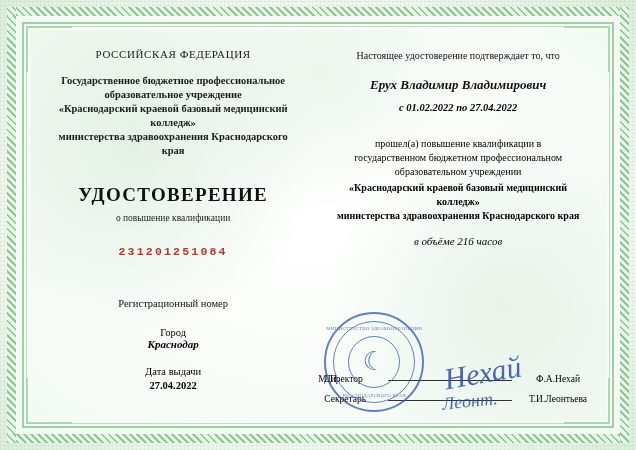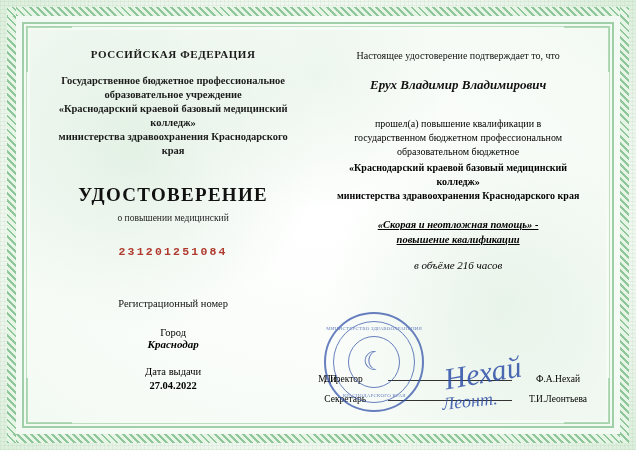--- a/index.html
+++ b/index.html
@@ -79,21 +79,21 @@
     padding: 14px 14px 10px 18px;
     text-align: center;
   }
   .col-right {
     width: 51%;
     padding: 14px 16px 10px 14px;
     text-align: center;
   }
   .l-title {
     font-size: 11px;
-    font-weight: bold;
+    font-weight: normal;
     letter-spacing: 0.6px;
     color: #1b1b1b;
     margin-top: 4px;
   }
   .l-org {
     font-size: 10.5px;
     font-weight: bold;
     color: #1b1b1b;
     line-height: 14px;
     margin-top: 14px;
@@ -322,54 +322,51 @@
       <div class="l-title">РОССИЙСКАЯ ФЕДЕРАЦИЯ</div>
 
       <div class="l-org">
         <div>Государственное бюджетное профессиональное</div>
         <div>образовательное учреждение</div>
         <div>«Краснодарский краевой базовый медицинский колледж»</div>
         <div>министерства здравоохранения Краснодарского края</div>
       </div>
 
       <div class="l-udost">УДОСТОВЕРЕНИЕ</div>
-      <div class="l-udost-sub">о повышении медицинский</div>
+      <div class="l-udost-sub">о повышение квалификации</div>
 
       <div class="l-number">231201251084</div>
 
       <div class="l-reg">Регистрационный номер</div>
 
       <div class="l-city">Город</div>
       <div class="l-city-val">Краснодар</div>
 
       <div class="l-date">Дата выдачи</div>
       <div class="l-date-val">27.04.2022</div>
     </div>
 
     <div class="col col-right">
       <div class="r-line1">Настоящее удостоверение подтверждает то, что</div>
 
       <div class="r-name">Ерух Владимир Владимирович</div>
+      <div class="r-period">с 01.02.2022  по 27.04.2022</div>
 
       <div class="r-passed">
         <div>прошел(а) повышение квалификации в</div>
         <div>государственном бюджетном профессиональном</div>
-        <div>образовательном бюджетное</div>
+        <div>образовательном учреждении</div>
       </div>
 
       <div class="r-org">
         <div>«Краснодарский краевой базовый медицинский колледж»</div>
         <div>министерства здравоохранения Краснодарского края</div>
       </div>
 
 
-      <div class="r-progname">
-        <div>«Скорая и неотложная помощь» -</div>
-        <div>повышение квалификации</div>
-      </div>
 
       <div class="r-hours">в объёме 216 часов</div>
 
       <div class="sign-block">
         <div class="mp">М.П.</div>
         <div class="sign-row">
           <div class="sign-role">Директор</div>
           <div class="sign-line"></div>
           <div class="sign-name">Ф.А.Нехай</div>
         </div>

